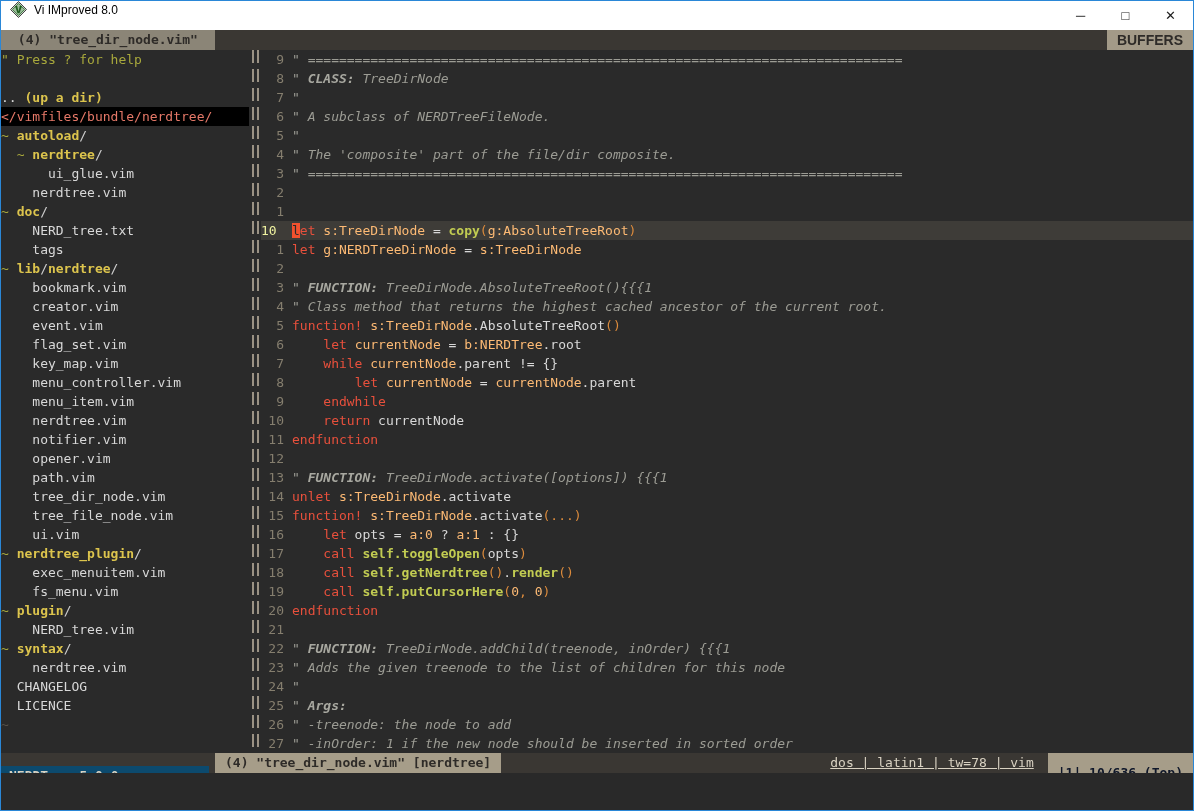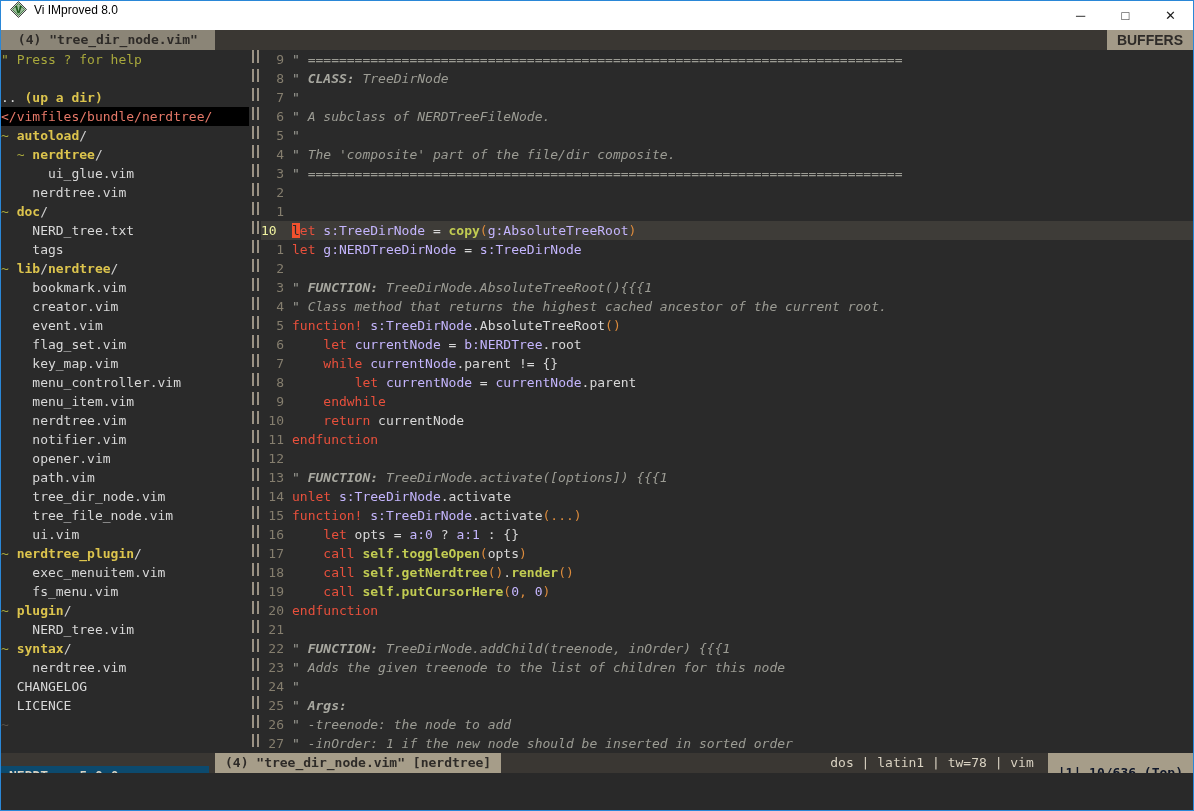--- a/index.html
+++ b/index.html
@@ -34,39 +34,39 @@
   .editor{flex:1;overflow:hidden;}
   .erow{display:flex;height:19px;white-space:pre;overflow:hidden;}
   .erow.cur{background:#3e3c38;}
   .enum{flex:none;width:23px;text-align:right;color:#857e6e;margin-right:8px;}
   .erow.cur .enum{text-align:left;color:#f0f2a0;}
   
   .t{color:#d8d8d8;}
   .c{color:#9c9c94;font-style:italic;}
   .cb{color:#a8a8a0;font-style:italic;font-weight:bold;}
   .k{color:#e8503c;}
-  .i{color:#c4b5fd;}
+  .i{color:#fdba74;}
   .f{color:#c2cc52;font-weight:bold;}
   .o{color:#dc8b3c;}
   .cur-block{background:#f1512e;color:#2a2a2a;}
   
   .h{color:#a8a83c;}
   .d{color:#dcc44d;font-weight:bold;}
   .s{color:#cfcfcf;}
   .fi{color:#d8d8d8;}
   .r{color:#e57868;}
   .nt{color:#565049;}
   
   .status{height:20px;flex:none;background:#3a3733;display:flex;line-height:20px;color:#d9d2c2;}
   .st-left{width:208px;flex:none;background:#0c4a6e;padding-left:8px;font-weight:bold;
     white-space:pre;overflow:hidden;box-sizing:border-box;margin-top:13px;}
   .st-gap{width:6px;flex:none;}
   .st-file{background:#a69d89;color:#2e2b28;font-weight:bold;padding:0 10px;white-space:pre;}
   .st-fill{flex:1;}
-  .st-opts{padding:0 14px;white-space:pre;}
+  .st-opts{padding:0 14px;white-space:pre;text-decoration:underline;}
   .st-pos{background:#a69d89;color:#0f172a;font-weight:bold;padding:10px 10px;white-space:pre;}
   
   .cmd{flex:1;background:#292929;}
 </style>
 </head>
 <body>
 
 <div class="window">
 
   <div class="titlebar">

